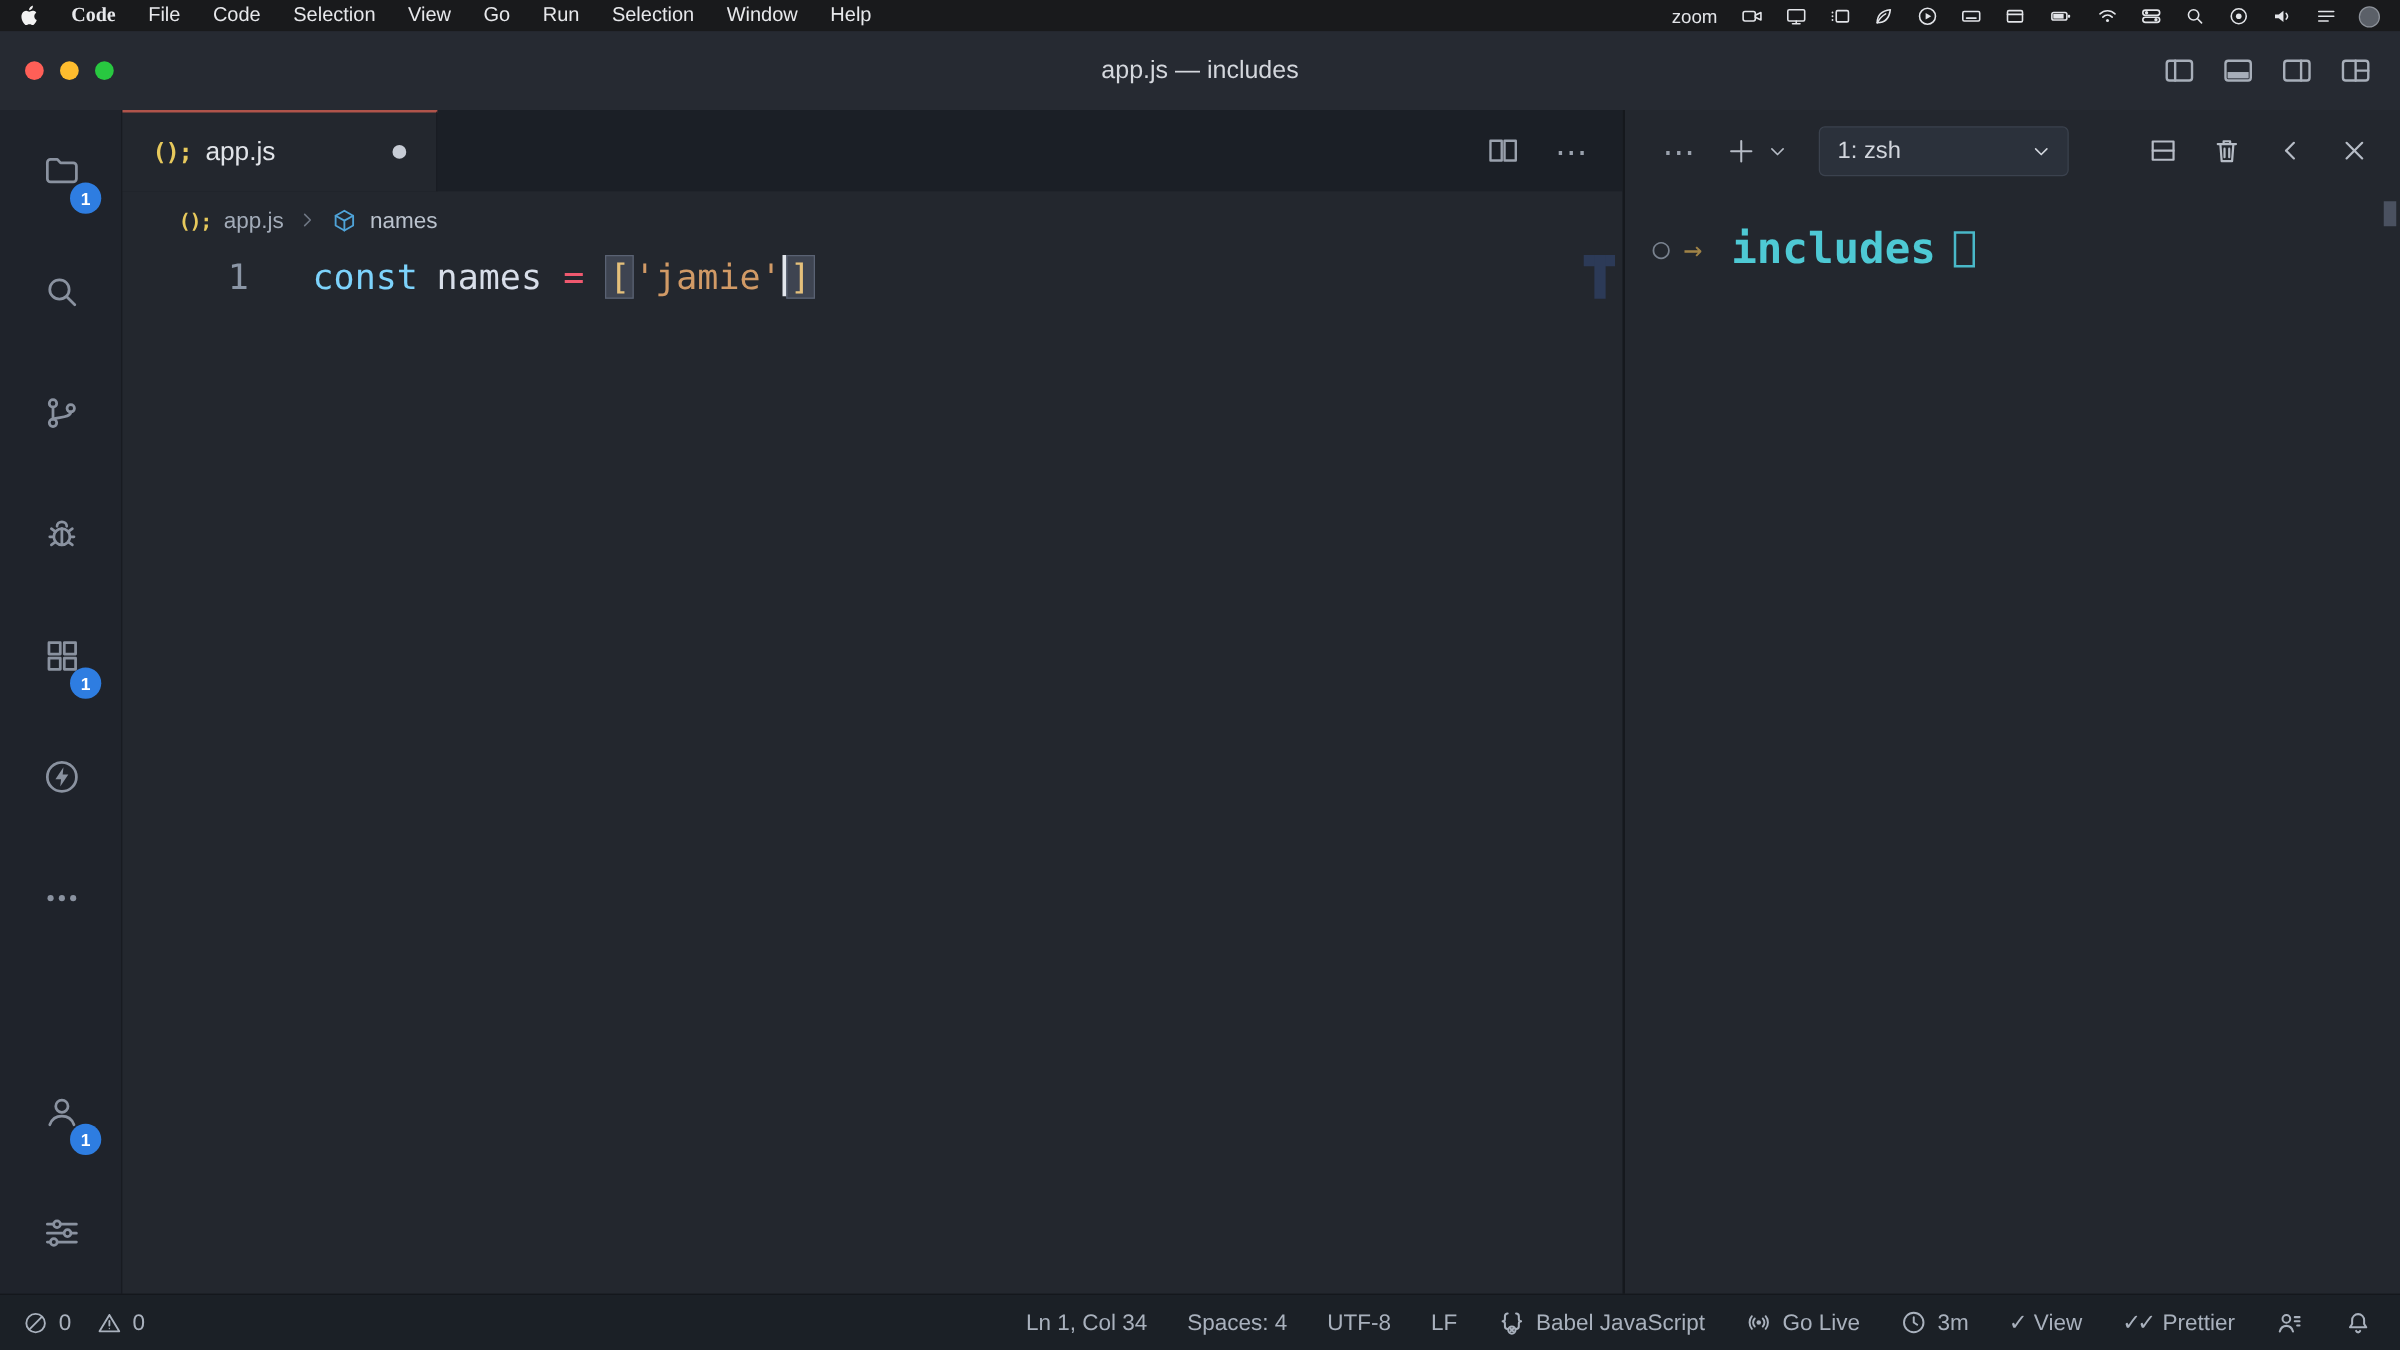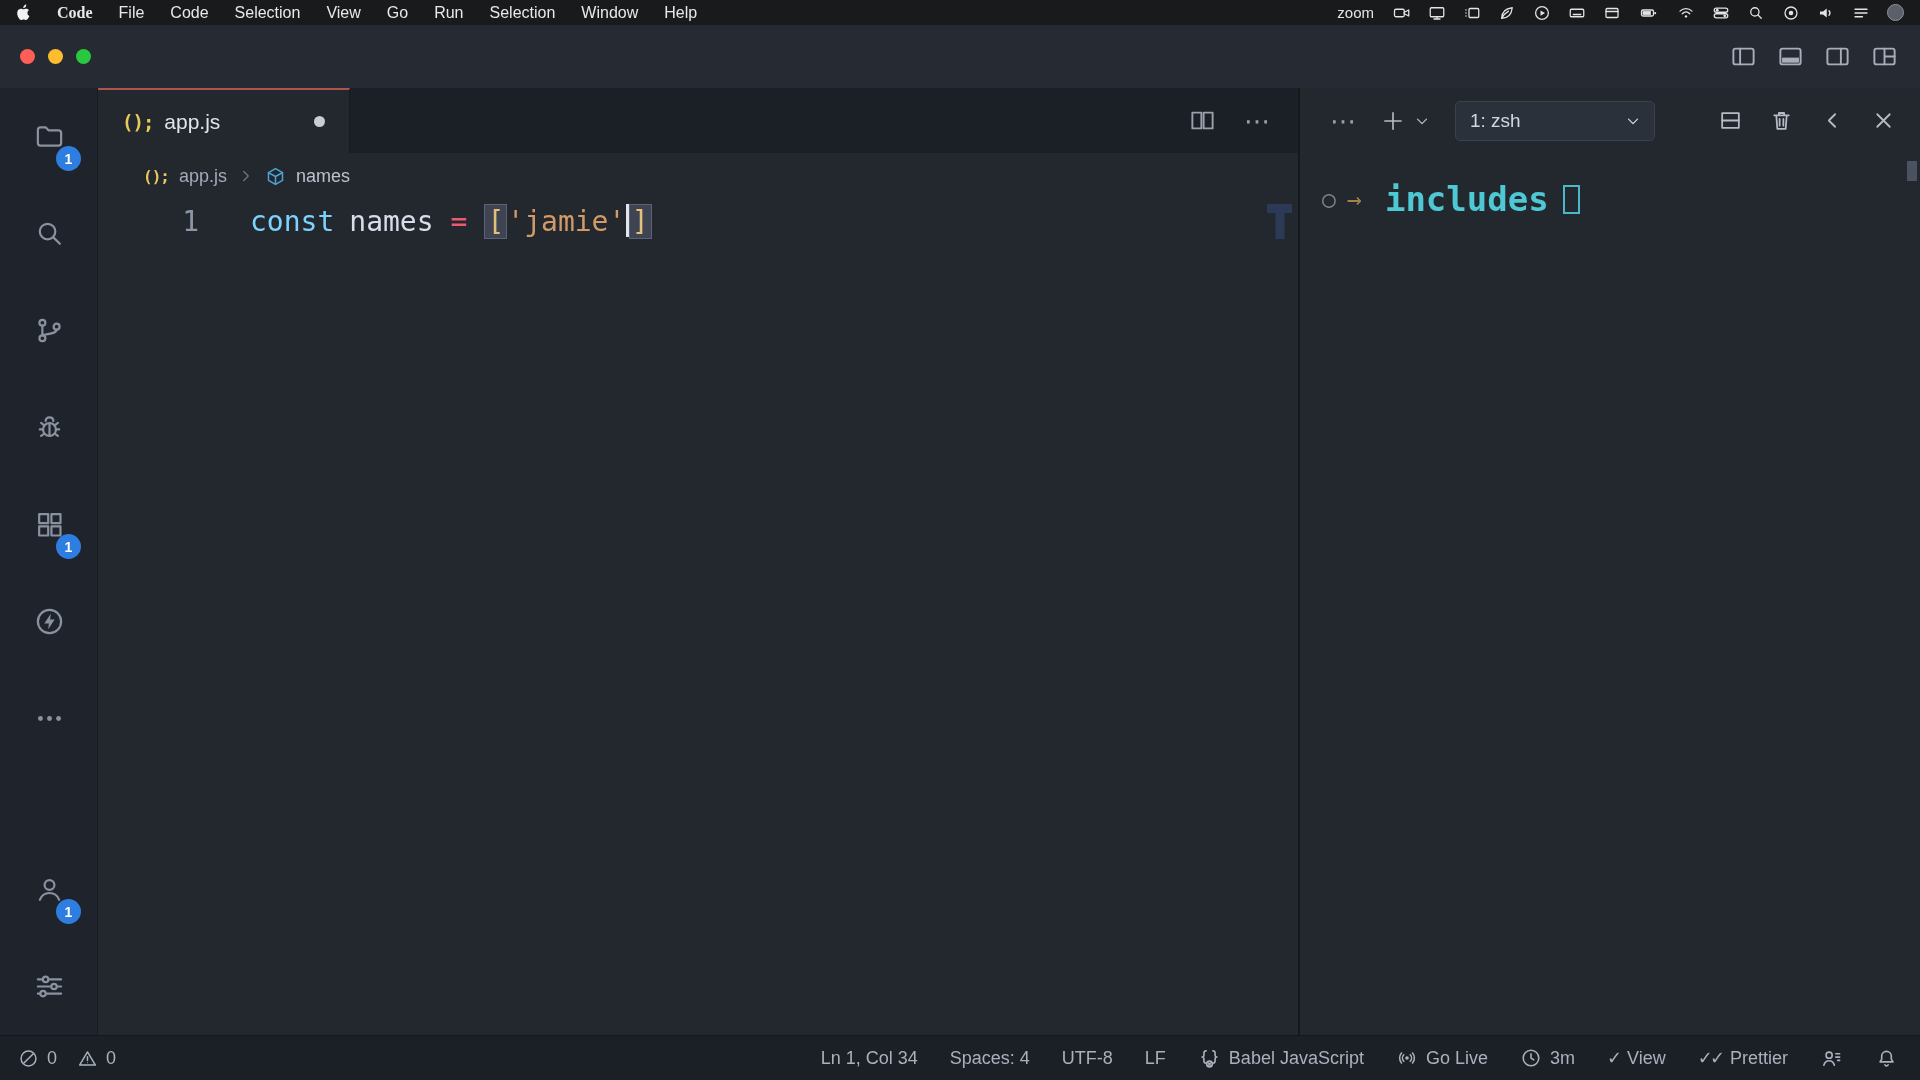--- a/index.html
+++ b/index.html
@@ -9,21 +9,21 @@
   svg { display:block; }
   .ic { stroke:currentColor; fill:none; stroke-width:1.7; stroke-linecap:round; stroke-linejoin:round; }
 
   
   .menubar { height:25px; background:#191a1c; color:#e7e8eb; display:flex; align-items:center;
              justify-content:space-between; padding:0 16px; font-size:16px; flex:0 0 auto; }
   .mb-left { display:flex; align-items:center; gap:26px; }
   .mb-left .apple { color:#f2f2f2; display:flex; align-items:center; }
   .mb-item { cursor:default; }
   .mb-item.appname { font-weight:700;font-family:Liberation Serif, serif; }
-  .mb-right { display:flex; align-items:center; gap:17px; color:#e2e4e8; }
+  .mb-right { display:flex; align-items:flex-end; gap:17px; color:#e2e4e8; }
   .mb-right .mb-txt { font-size:15px; margin-right:2px; }
   .mb-ic { display:flex; align-items:center; }
   .avatar-dot { width:17px; height:17px; border-radius:50%; background:#5b6068; border:1px solid #8d929a; }
 
   
   .titlebar { height:63px; background:#262a32; position:relative; display:flex; align-items:center; flex:0 0 auto; }
   .traffic { display:flex; gap:13px; padding-left:20px; }
   .tl { width:15px; height:15px; border-radius:50%; }
   .tl.red { background:#ff5f57; } .tl.yellow { background:#febc2e; } .tl.green { background:#28c840; }
   .win-title { position:absolute; left:0; right:0; text-align:center; color:#d4d7dd; font-size:20px; pointer-events:none; }
@@ -213,20 +213,21 @@
       <span class="avatar-dot"></span>
     </div>
   </header>
 
   <div class="titlebar">
     <div class="traffic">
       <span class="tl red"></span>
       <span class="tl yellow"></span>
       <span class="tl green"></span>
     </div>
+    <div class="win-title">app.js — includes</div>
     <div class="layout-controls">
       <span>
           <svg class="ic" viewBox="0 0 24 24" width="27" height="27">
             <rect x="3" y="5" width="18" height="14" rx="2"></rect>
             <path d="M9 5v14"></path>
           </svg>
         </span>
       <span>
           <svg class="ic" viewBox="0 0 24 24" width="27" height="27">
             <rect x="3" y="5" width="18" height="14" rx="2"></rect>

